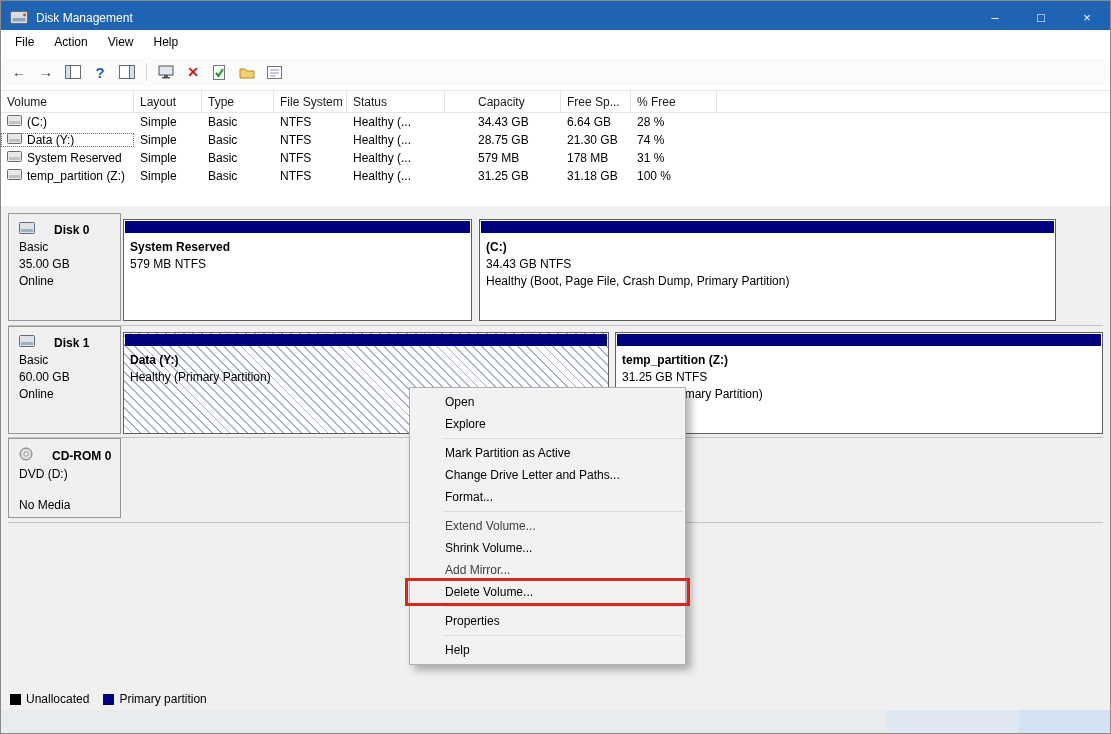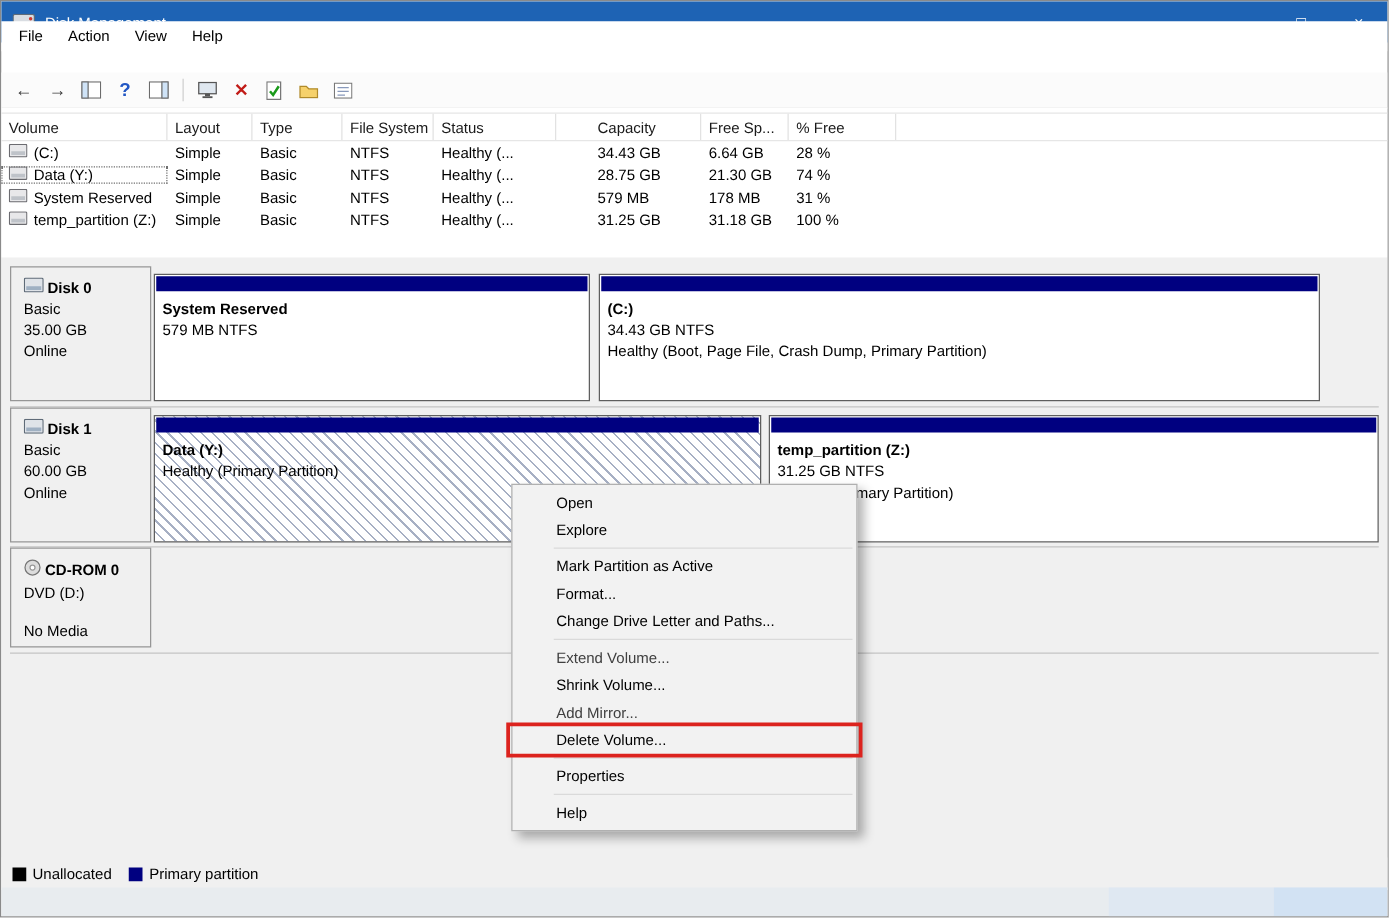--- a/index.html
+++ b/index.html
@@ -10,21 +10,21 @@
   
   .titlebar{position:absolute;top:0;left:0;right:0;height:33px;background:#1e63b4;color:#fff;
             display:flex;align-items:center;}
   .app-icon{margin:0 8px 0 9px;display:flex;align-items:center;}
   .title{font-size:12px;}
   .win-controls{margin-left:auto;display:flex;height:100%;}
   .win-btn{width:46px;height:100%;display:flex;align-items:center;justify-content:center;
            font-size:13px;color:#fff;}
 
   
-  .menubar{position:absolute;top:16px;left:0;right:0;height:24px;background:#fff;
+  .menubar{position:absolute;top:29px;left:0;right:0;height:24px;background:#fff;
            display:flex;align-items:center;padding-left:4px;}
   .menu-item{padding:3px 10px;}
 
   
   .toolbar{position:absolute;top:57px;left:0;right:0;height:28px;background:#fbfbfb;
            border-bottom:1px solid #d4d4d4;display:flex;align-items:center;padding-left:6px;gap:3px;}
   .tb-btn{width:24px;height:22px;display:flex;align-items:center;justify-content:center;
           font-size:14px;color:#3b3b3b;}
   .tb-btn.help{color:#2257c4;font-weight:bold;font-size:15px;}
   .tb-btn.redx{color:#c11b17;font-weight:bold;}
@@ -46,21 +46,21 @@
   
   .graphic-panel{position:absolute;top:205px;left:0;right:0;height:506px;background:#f0f0f0;}
   .disk-row{position:absolute;left:7px;right:7px;}
   #disk0{top:7px;height:112px;}
   #disk1{top:120px;height:111px;}
   #cdrom{top:232px;height:84px;}
   .row-sep{position:absolute;left:7px;right:7px;height:1px;background:#c3c3c3;}
   .disk-label{position:absolute;left:0;top:0;width:113px;background:#f0f0f0;border:1px solid #969696;
               padding:8px 0 0 10px;box-sizing:border-box;}
   .disk-label div{line-height:17px;}
-  .dname{display:flex;align-items:center;gap:3px;font-weight:bold;}
+  .dname{display:flex;align-items:center;gap:19px;font-weight:bold;}
   .lbl-108{height:108px;} .lbl-80{height:80px;}
   .gap{margin-top:14px;}
   .parts{position:absolute;left:115px;right:0;top:0;bottom:0;}
   .part{position:absolute;top:6px;height:102px;background:#fff;border:1px solid #5f5f5f;
         padding:1px;box-sizing:border-box;}
   .part.hatched{background:repeating-linear-gradient(45deg,#ffffff 0px,#ffffff 5px,#a7b0c4 5px,#a7b0c4 6.3px);}
   .pbar{height:12px;background:#000080;}
   .pbody{padding:6px 5px 0 5px;}
   .pbody div{line-height:17px;white-space:nowrap;}
   .ptitle{font-weight:bold;}
@@ -332,22 +332,22 @@
       <span class="lg-sq lg-navy"></span>
       <span class="lg-label">Primary partition</span>
     </div>
   </div>
 
   <div class="context-menu">
     <div class="cm-item">Open</div>
     <div class="cm-item">Explore</div>
     <div class="cm-sep"></div>
     <div class="cm-item">Mark Partition as Active</div>
+    <div class="cm-item">Change Drive Letter and Paths...</div>
     <div class="cm-item">Format...</div>
-    <div class="cm-item">Change Drive Letter and Paths...</div>
     <div class="cm-sep"></div>
     <div class="cm-item disabled">Extend Volume...</div>
     <div class="cm-item">Shrink Volume...</div>
     <div class="cm-item disabled">Add Mirror...</div>
     <div class="cm-item">
       <span>Delete Volume...</span>
       <span class="red-box"></span>
     </div>
     <div class="cm-sep"></div>
     <div class="cm-item">Properties</div>

